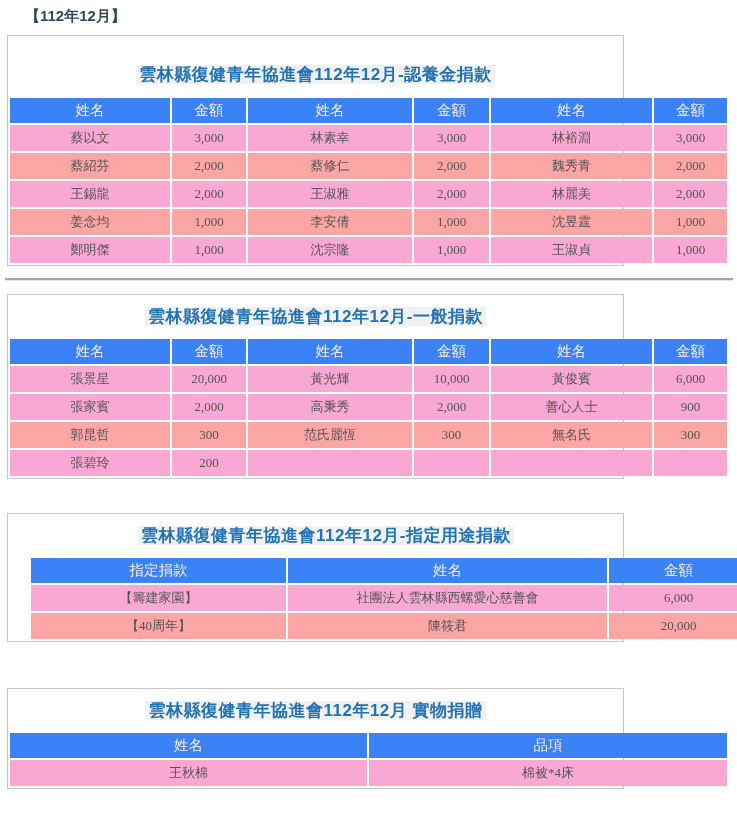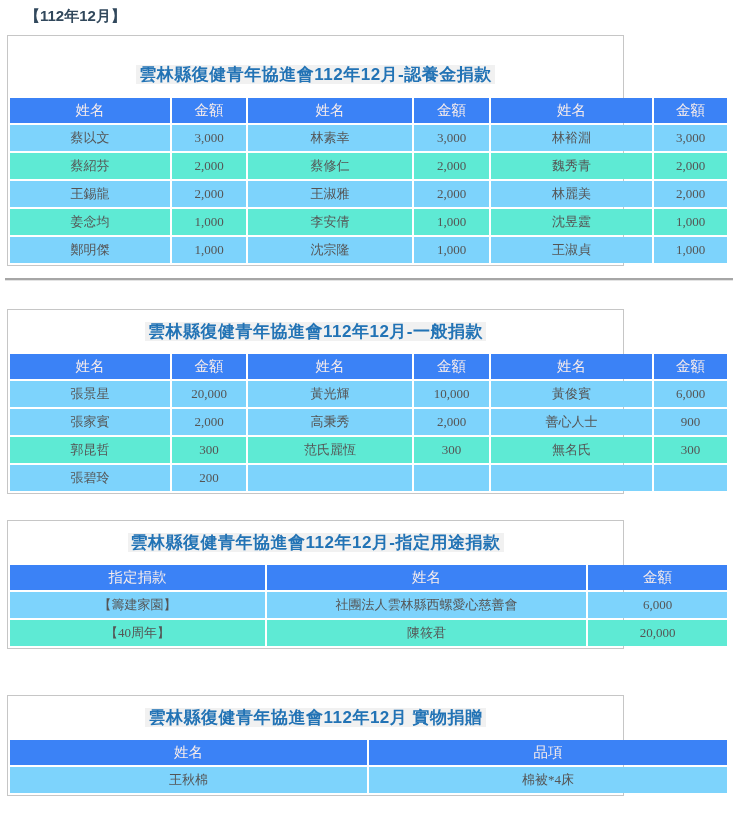--- a/index.html
+++ b/index.html
@@ -11,22 +11,22 @@
   .heading{
     margin:7px 4px 0 25px;
     font-size:15px; font-weight:bold; color:#31485C;
   }
   .tbox{
     width:617px; margin-left:7px;
     border:1px solid #C6C6C6; background:#ffffff;
     box-sizing:border-box;
   }
   .t1{margin-top:9px;}
-  .t2{margin-top:28px;}
-  .t3{margin-top:26px;}
+  .t2{margin-top:13px;}
+  .t3{margin-top:34px;padding-left:21px;}
   .t4{margin-top:46px;}
   .title{
     text-align:center; font-weight:bold; font-size:17px; color:#2273B5;
     letter-spacing:0.5px;
   }
   .t1 .title{padding:27px 0 10px;}
   .t2 .title,.t3 .title,.t4 .title{padding:10px 0 9px;}
   .title span{background:#F1F1F1; padding:0 3px;}
   table{
     border-collapse:separate; border-spacing:2px;
@@ -35,22 +35,22 @@
   th{
     background:#3b82f6; color:#F7ECEB;
     font-weight:normal; font-family:"Liberation Serif", serif;
     font-size:14.5px; padding:3px 2px; text-align:center;
   }
   td{
     font-family:"Liberation Serif", serif;
     font-size:13px; color:#555555; text-align:center;
     padding:4px 2px; overflow:hidden; white-space:nowrap;
   }
-  tr.dark td{background:#7dd3fc;}
-  tr.light td{background:#5eead4;}
+  tr.dark td{background:#f9a8d4;}
+  tr.light td{background:#fca5a5;}
   .divider{
     height:2px; margin:12px 4px 0 5px;
     background:#A6A6A6; border-bottom:1px solid #E3E3E3;
   }
 </style>
 </head>
 <body>
 
 <div class="heading">【112年12月】</div>
 

